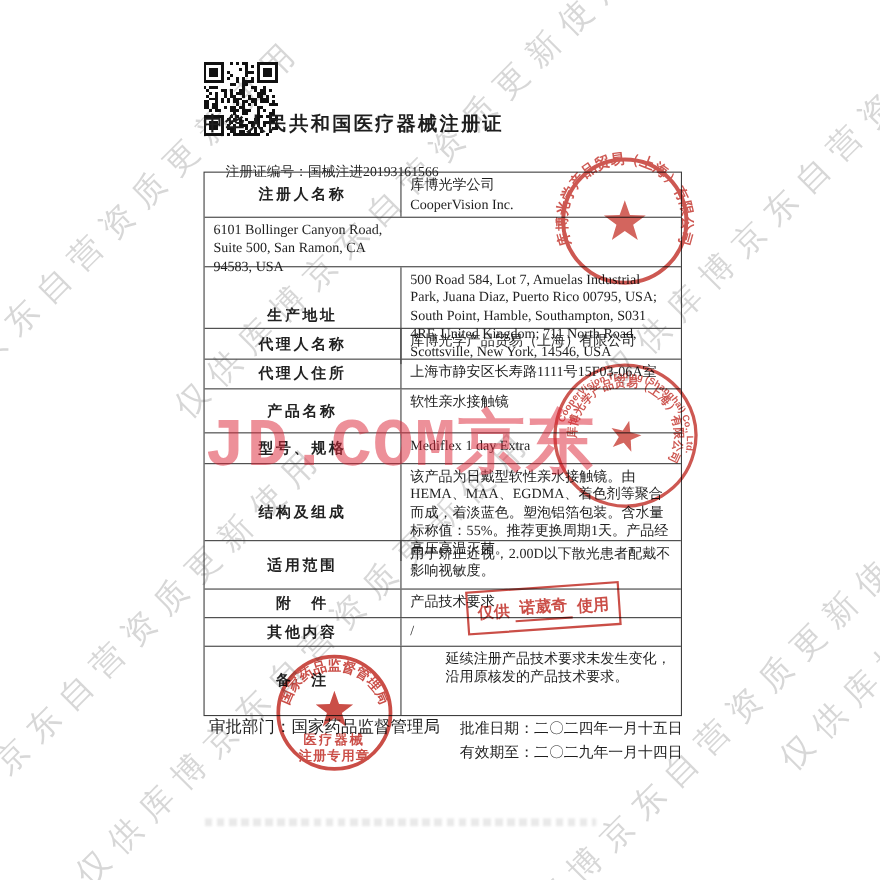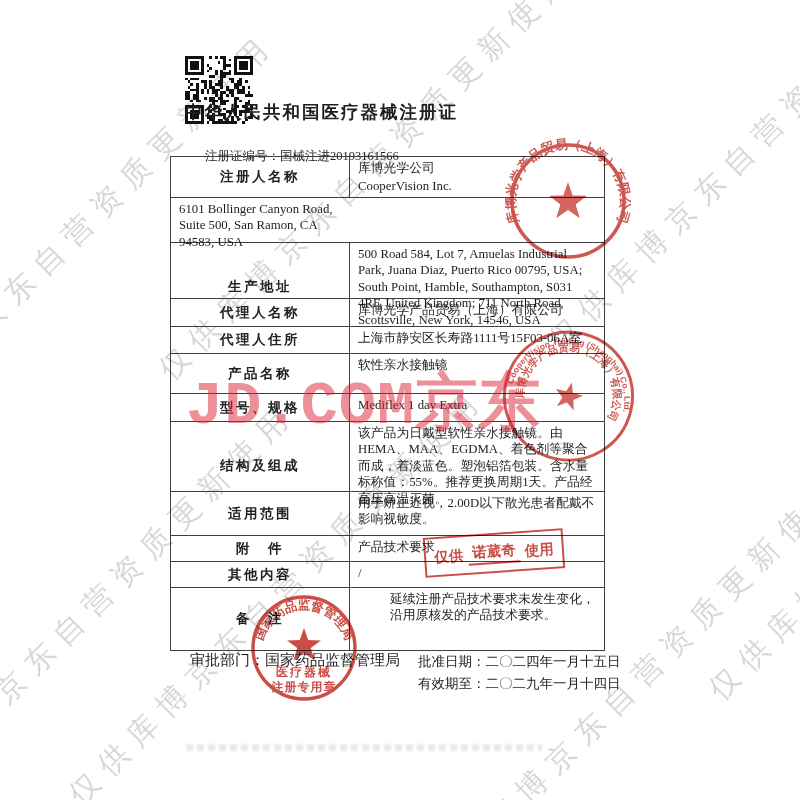--- a/index.html
+++ b/index.html
@@ -20,21 +20,21 @@
   .wm7{left:640px; top:1020px;}
 
   
   .qr{position:absolute;left:185px;top:56px;z-index:2;}
   .title{position:absolute;left:185px;top:100px;width:435px;text-align:left;
          font-family:"Liberation Sans",sans-serif;font-weight:bold;font-size:17.5px;
          letter-spacing:2px;z-index:2;}
   .regline{position:absolute;left:205px;top:148px;font-size:12.5px;z-index:2;}
 
   
-  .cert-table{position:absolute;left:170px;top:156px;width:435px;border:1px solid #3f3f3f;
+  .cert-table{position:absolute;left:185px;top:156px;width:435px;border:1px solid #3f3f3f;
               box-sizing:border-box;z-index:2;}
   .trow{display:grid;grid-template-columns:179px 1fr;border-bottom:1px solid #3f3f3f;box-sizing:border-box;}
   .trow:last-child{border-bottom:none;gap:32px;}
   .tlabel{display:flex;align-items:center;justify-content:center;text-align:center;
           font-size:13.5px;font-weight:600;letter-spacing:2.5px;border-right:1px solid #3f3f3f;
           box-sizing:border-box;font-family:"Liberation Sans",sans-serif;color:#222;}
   .tvalue{display:flex;flex-direction:column;justify-content:space-between;padding:3px 8px;
           font-size:12.8px;line-height:1.28;box-sizing:border-box;}
   .r0{height:41px}.r1{height:45px}.r2{height:56px}.r3{height:28px}.r4{height:27px}
   .r5{height:40px}.r6{height:28px}.r7{height:70px}.r8{height:44px}.r9{height:26px}

